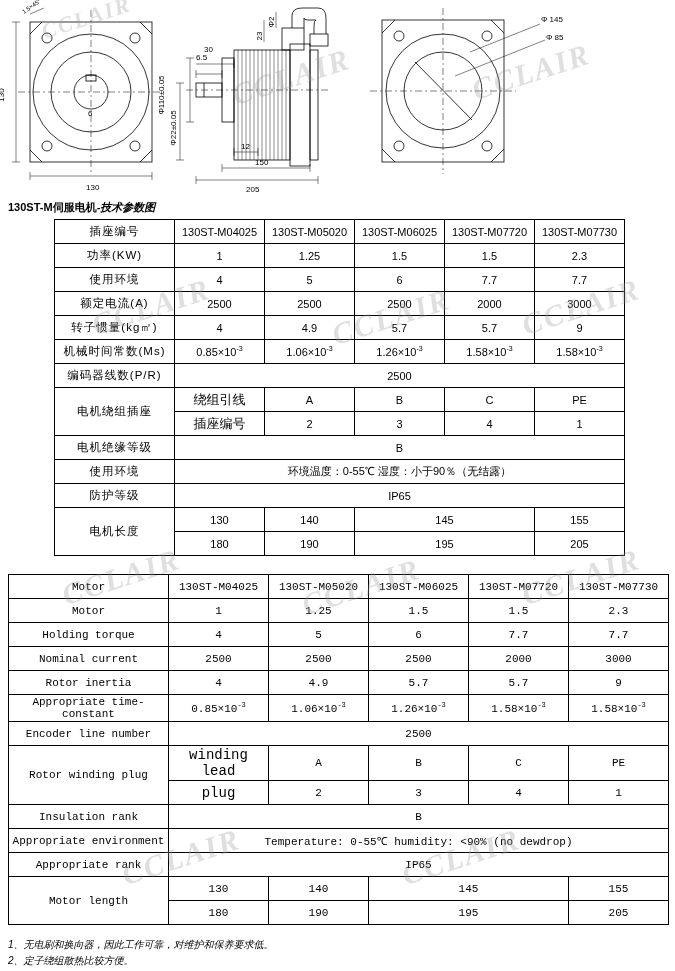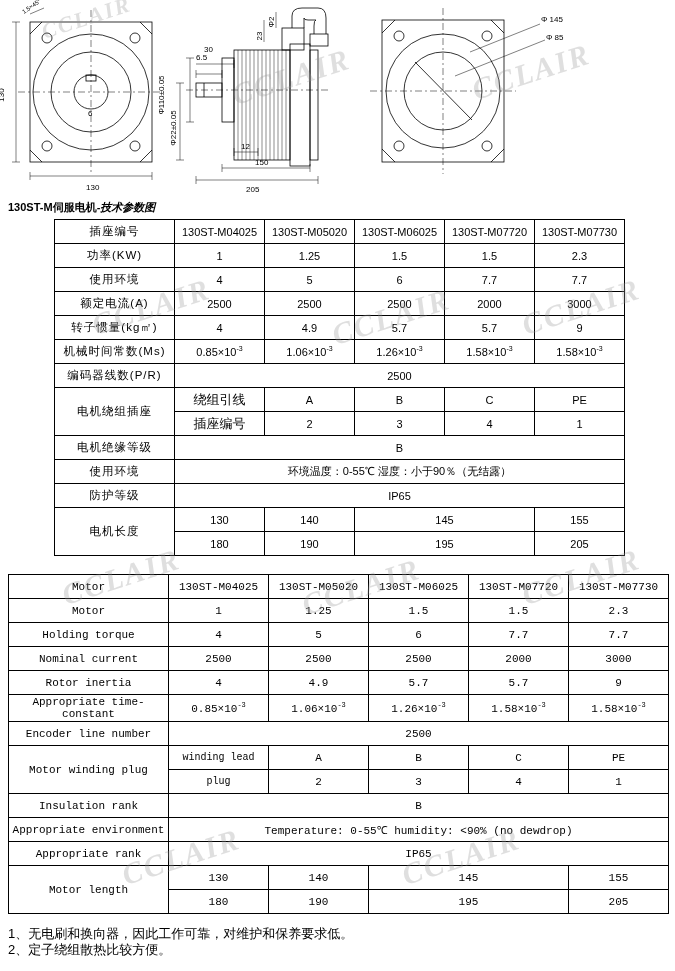--- a/index.html
+++ b/index.html
@@ -35,31 +35,31 @@
     text-align:center;
     vertical-align:middle;
     padding:1px 2px;
     height:21px;
     font-size:11px;
     background:transparent;
   }
   .tbl1 td.label{font-size:11.5px;letter-spacing:1px;}
   .tbl2 td.label{font-size:11px;font-family:"Liberation Mono", monospace;letter-spacing:0px;}
   .tbl2 td{font-family:"Liberation Mono", monospace;font-size:11px;}
-  .tbl2 td.small{font-size:10px;margin-left:8px;}
+  .tbl2 td.small{font-size:14px;margin-left:8px;}
   .tbl1 td.small{font-size:13px;}
   sup{font-size:7px;vertical-align:super;}
 
   .spacer{height:18px;}
 
   
   .adv{margin:12px 0 0 8px;}
   .adv .hd{font-size:11px;font-weight:bold;margin-bottom:3px;}
   .adv ol{margin:0;padding:0;list-style:none;}
-  .adv li{font-size:13px;line-height:16px;}
+  .adv li{font-size:10px;line-height:16px;font-style:italic;}
 
   
   .wm{
     position:absolute;
     font-family:"Liberation Serif", serif;
     font-weight:bold;
     font-style:italic;
     color:rgba(150,150,150,.30);
     font-size:30px;
     letter-spacing:2px;
@@ -391,21 +391,21 @@
         <td>1.06×10<sup>-3</sup></td>
         <td>1.26×10<sup>-3</sup></td>
         <td>1.58×10<sup>-3</sup></td>
         <td>1.58×10<sup>-3</sup></td>
       </tr>
       <tr>
         <td class="label">Encoder line number</td>
         <td colspan="5">2500</td>
       </tr>
       <tr>
-        <td class="label" rowspan="2">Motor winding plug</td>
+        <td class="label" rowspan="2">Rotor winding plug</td>
         <td class="small">winding lead</td>
         <td>A</td>
         <td>B</td>
         <td>C</td>
         <td>PE</td>
       </tr>
       <tr>
         <td class="small">plug</td>
         <td>2</td>
         <td>3</td>

